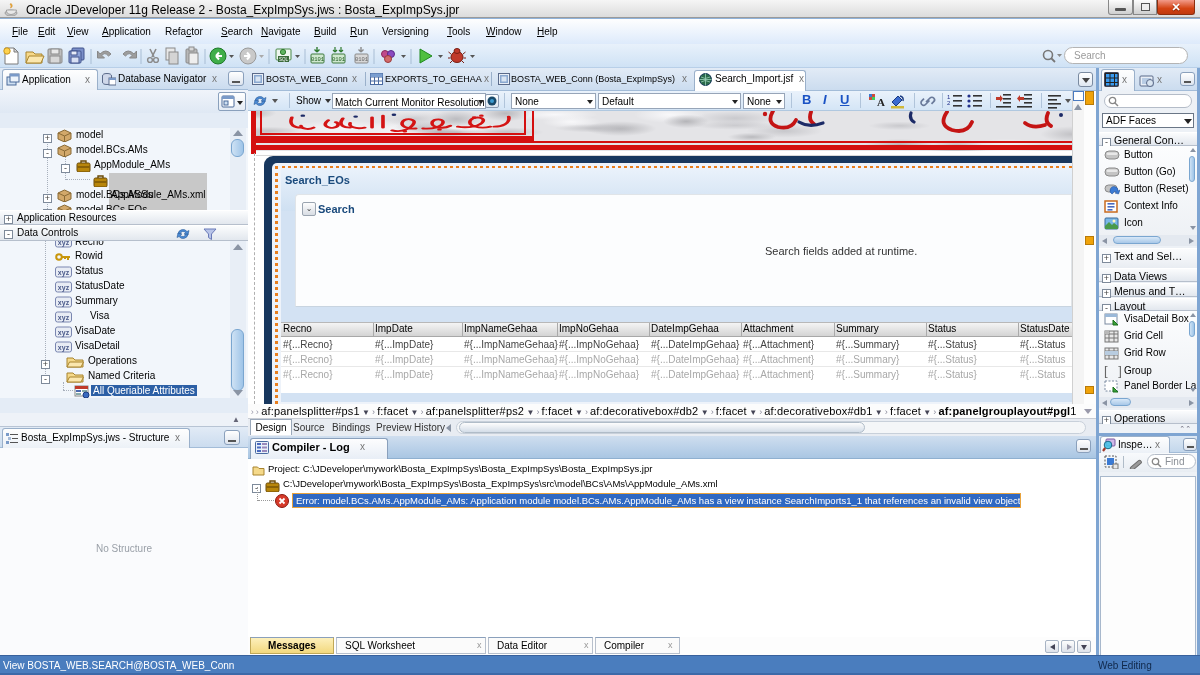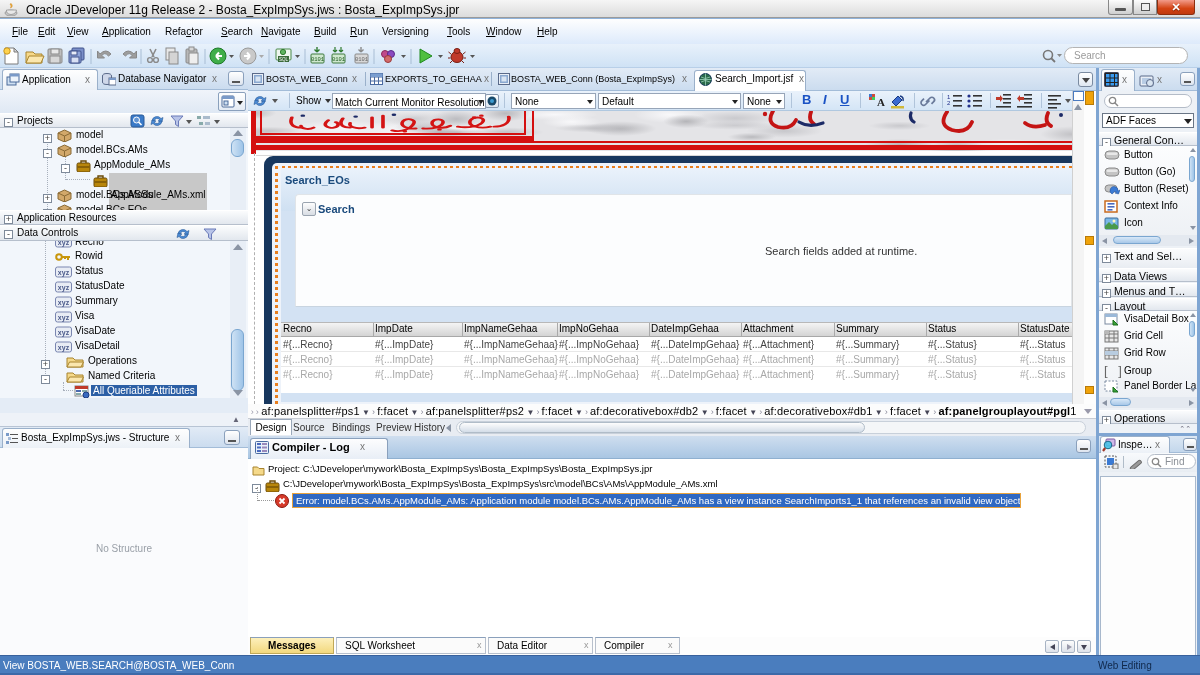--- a/index.html
+++ b/index.html
@@ -194,44 +194,20 @@
   <div class="abs" style="left:0;top:22px;width:248px;height:23px;background:linear-gradient(#f0f4fa,#dfe8f4)"></div>
   <div class="abs" style="left:218px;top:24px;width:28px;height:19px;background:linear-gradient(#fff,#e4ebf4);border:1px solid #8aa0bc;border-radius:2px">
     <svg class="abs" style="left:2px;top:2px" width="14" height="14">
         <rect x="1" y="1" width="12" height="11" rx="1" fill="#fff" stroke="#4a6a9a"></rect>
         <rect x="1" y="1" width="12" height="3" fill="#7a9ac8"></rect>
         <rect x="3" y="6" width="4" height="4" fill="#cfe0f2" stroke="#4a6a9a"></rect>
       </svg>
     <div class="tri abs" style="left:18px;top:8px;border-left:3.5px solid transparent;border-right:3.5px solid transparent;border-top:4.5px solid #222"></div>
   </div>
 
-  <div class="hdr abs" style="left:0;top:45px;width:248px;height:15px"><span class="pm" style="margin:0 4px 0 4px">-</span>Projects
-    <svg class="abs" style="left:130px;top:0px" width="112" height="14">
-      <g>
-          <rect x="1" y="1" width="13" height="12" rx="2" fill="#3a7ac8" stroke="#2a5a98"></rect>
-          <circle cx="6.5" cy="6" r="3" fill="#fff" stroke="#fff" stroke-width="1" fill-opacity="0.2"></circle>
-          <line x1="8.5" y1="8" x2="11.5" y2="11" stroke="#fff" stroke-width="1.6"></line>
-        </g>
-      <g transform="translate(20,0)">
-          <path d="M2 7 a5 5 0 0 1 9 -2.5 l2 -1 l-1 4.5 l-4 -1 l1.8 -1 a3 3 0 0 0 -5.6 1 z" fill="#4a8ad4" stroke="#2a5a98" stroke-width="0.6"></path>
-          <path d="M12 7 a5 5 0 0 1 -9 2.5 l-2 1 l1 -4.5 l4 1 l-1.8 1 a3 3 0 0 0 5.6 -1 z" fill="#4a8ad4" stroke="#2a5a98" stroke-width="0.6"></path>
-        </g>
-      <g transform="translate(40,0)">
-          <path d="M1 2 h12 l-4.5 5 v5.5 l-3 -2 v-3.5 z" fill="#b8c4e8" stroke="#6a7ab8"></path>
-        </g>
-      <path d="M56 6 l6 0 l-3 4 z" fill="#555"></path>
-      <g transform="translate(66,0)">
-          <rect x="1" y="2" width="4" height="3" fill="#8aa"></rect>
-          <rect x="7" y="2" width="7" height="3" fill="#abc"></rect>
-          <rect x="3" y="8" width="4" height="3" fill="#8aa"></rect>
-          <rect x="9" y="8" width="5" height="3" fill="#abc"></rect>
-        </g>
-      <path d="M84 6 l6 0 l-3 4 z" fill="#555"></path>
-    </svg>
-  </div>
 
   <div class="abs" style="left:0;top:60px;width:248px;height:148px;background:#f2f6fb;overflow:hidden" id="ptree">
     <div class="abs" style="left:47px;top:9px;width:1px;height:76px;border-left:1px dotted #a8b0bc"></div>
     <div class="abs" style="left:65px;top:24px;width:1px;height:28px;border-left:1px dotted #a8b0bc"></div>
     <div class="abs" style="left:66px;top:51px;width:24px;height:1px;border-top:1px dotted #a8b0bc"></div>
     <div class="abs" style="left:43px;top:3px"><span class="pm">+</span></div>
     <svg class="abs" style="left:57px;top:1px" width="15" height="13">
         <path d="M1 4 l6.5 -3 l6.5 3 v6 l-6.5 3 l-6.5 -3 z" fill="#d2a86a" stroke="#8a6a34"></path>
         <path d="M1 4 l6.5 3 l6.5 -3 M7.5 7 v9" stroke="#8a6a34" fill="none"></path>
       </svg>
@@ -315,21 +291,21 @@
     <span class="abs" style="left:75px;top:39px">StatusDate</span>
     <svg class="abs" style="left:55px;top:55px" width="17" height="12">
         <rect x="0.5" y="1" width="16" height="10" rx="2" fill="#e8ecf4" stroke="#7a86b0"></rect>
         <text x="8.5" y="9" font-size="7" font-weight="bold" fill="#4a5a8a" text-anchor="middle" font-family="Liberation Sans">xyz</text>
       </svg>
     <span class="abs" style="left:75px;top:54px">Summary</span>
     <svg class="abs" style="left:55px;top:70px" width="17" height="12">
         <rect x="0.5" y="1" width="16" height="10" rx="2" fill="#e8ecf4" stroke="#7a86b0"></rect>
         <text x="8.5" y="9" font-size="7" font-weight="bold" fill="#4a5a8a" text-anchor="middle" font-family="Liberation Sans">xyz</text>
       </svg>
-    <span class="abs" style="left:75px;top:69px">Visa</span>
+    <span class="abs" style="left:90px;top:69px">Visa</span>
     <svg class="abs" style="left:55px;top:85px" width="17" height="12">
         <rect x="0.5" y="1" width="16" height="10" rx="2" fill="#e8ecf4" stroke="#7a86b0"></rect>
         <text x="8.5" y="9" font-size="7" font-weight="bold" fill="#4a5a8a" text-anchor="middle" font-family="Liberation Sans">xyz</text>
       </svg>
     <span class="abs" style="left:75px;top:84px">VisaDate</span>
     <svg class="abs" style="left:55px;top:100px" width="17" height="12">
         <rect x="0.5" y="1" width="16" height="10" rx="2" fill="#e8ecf4" stroke="#7a86b0"></rect>
         <text x="8.5" y="9" font-size="7" font-weight="bold" fill="#4a5a8a" text-anchor="middle" font-family="Liberation Sans">xyz</text>
       </svg>
     <span class="abs" style="left:75px;top:99px">VisaDetail</span>

